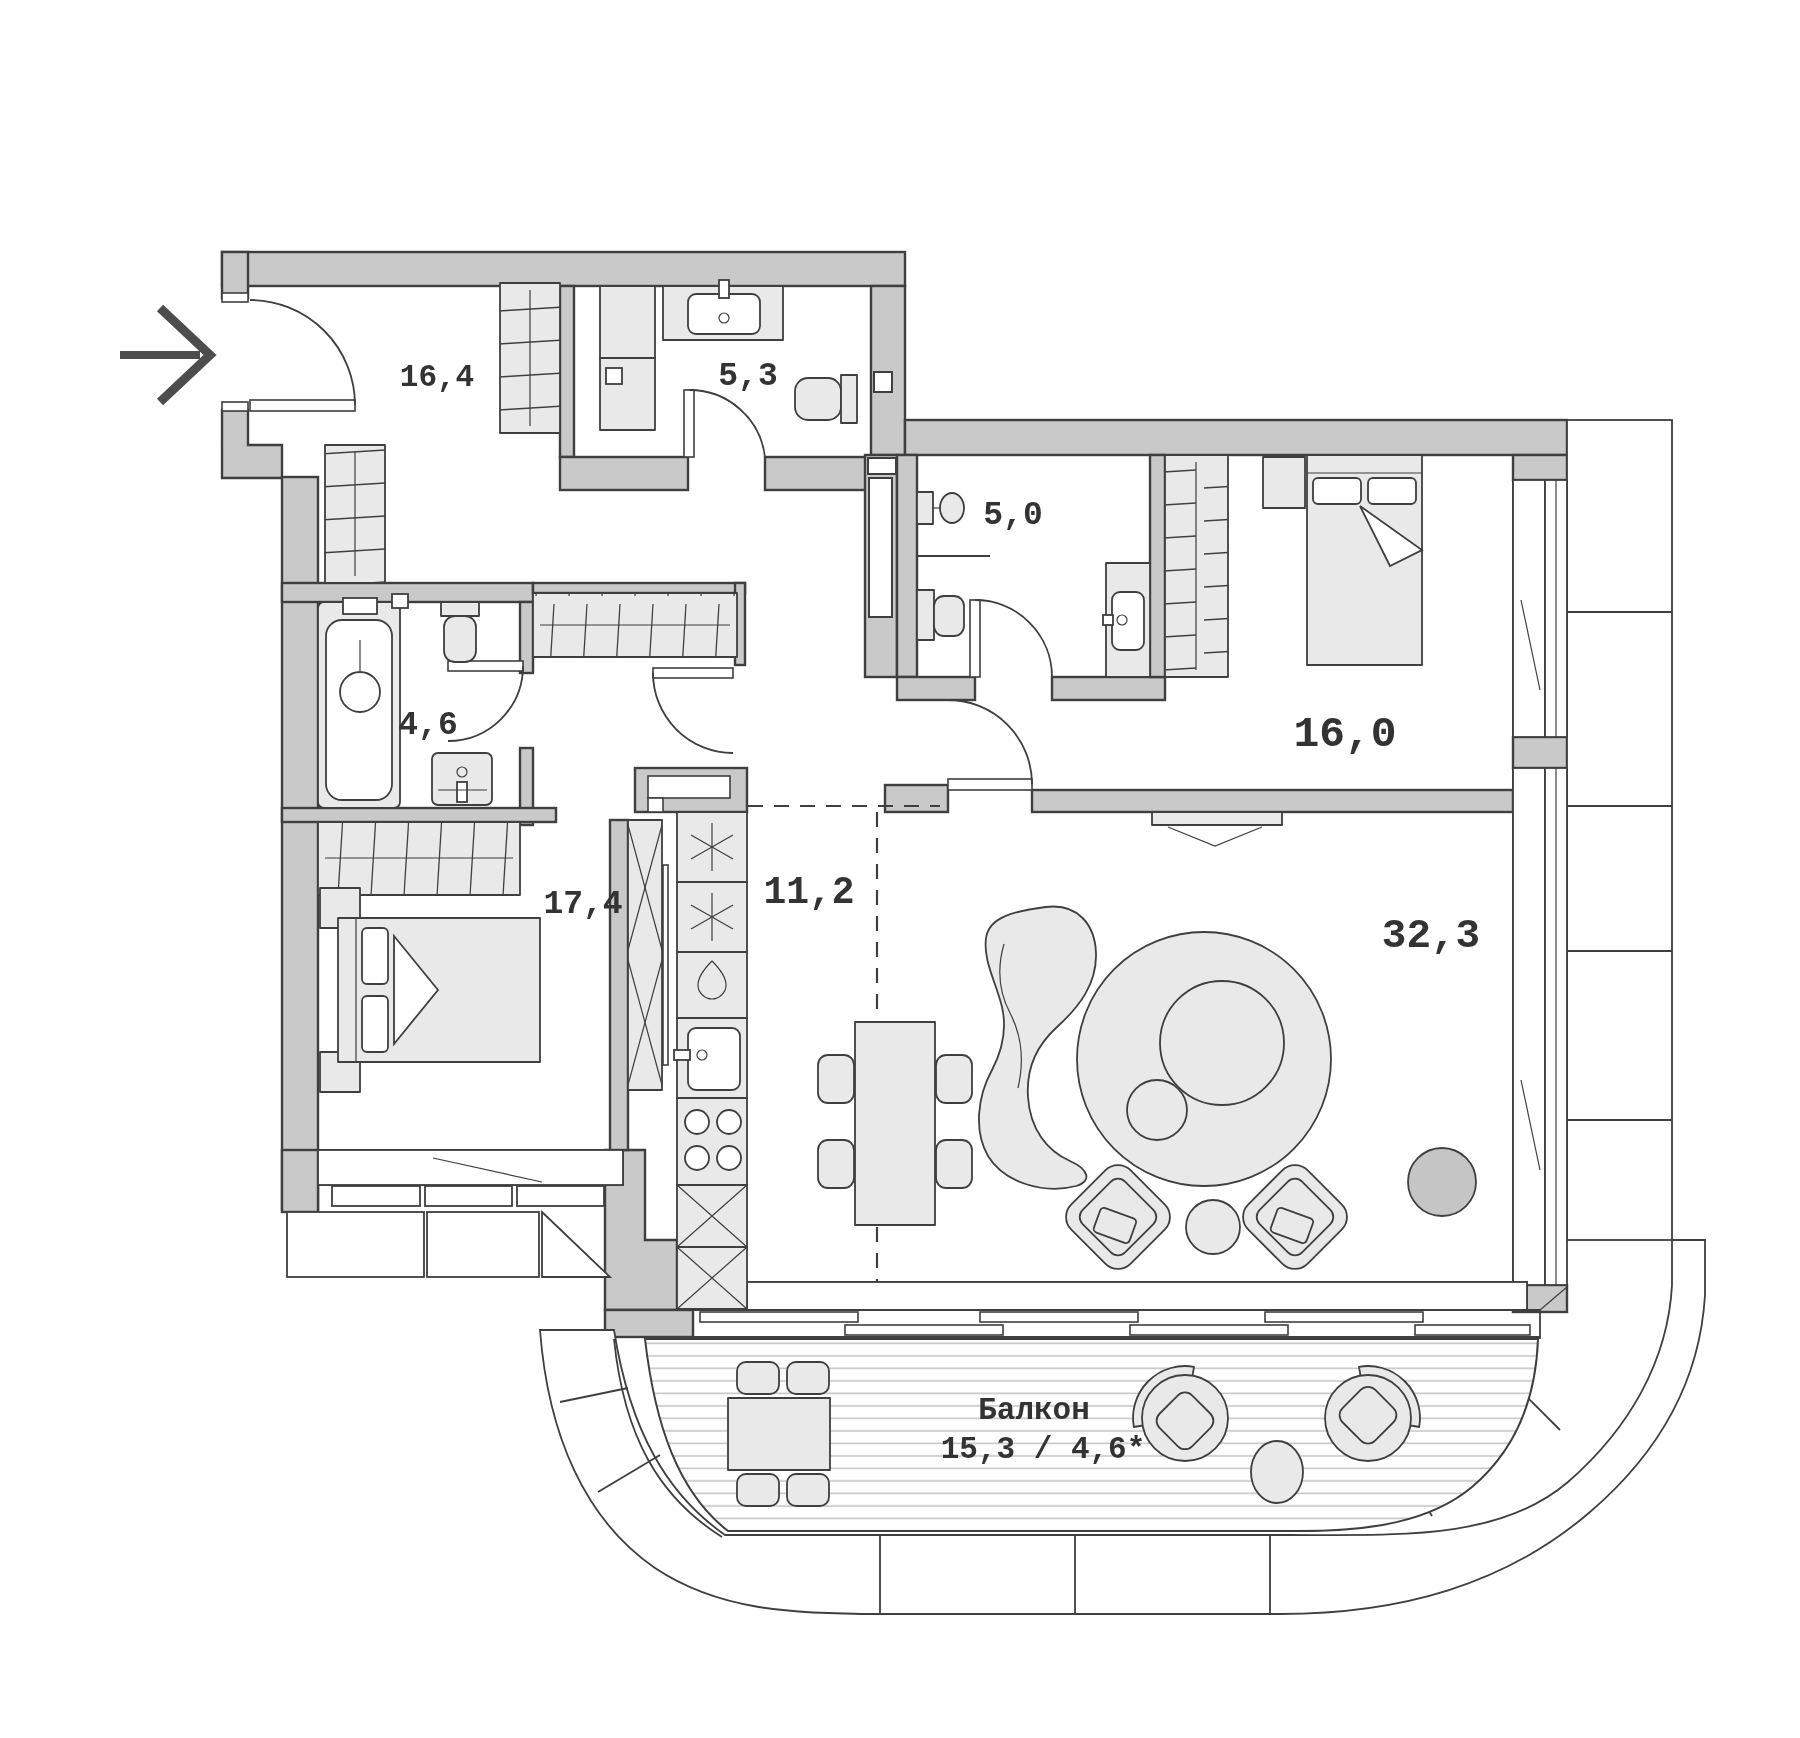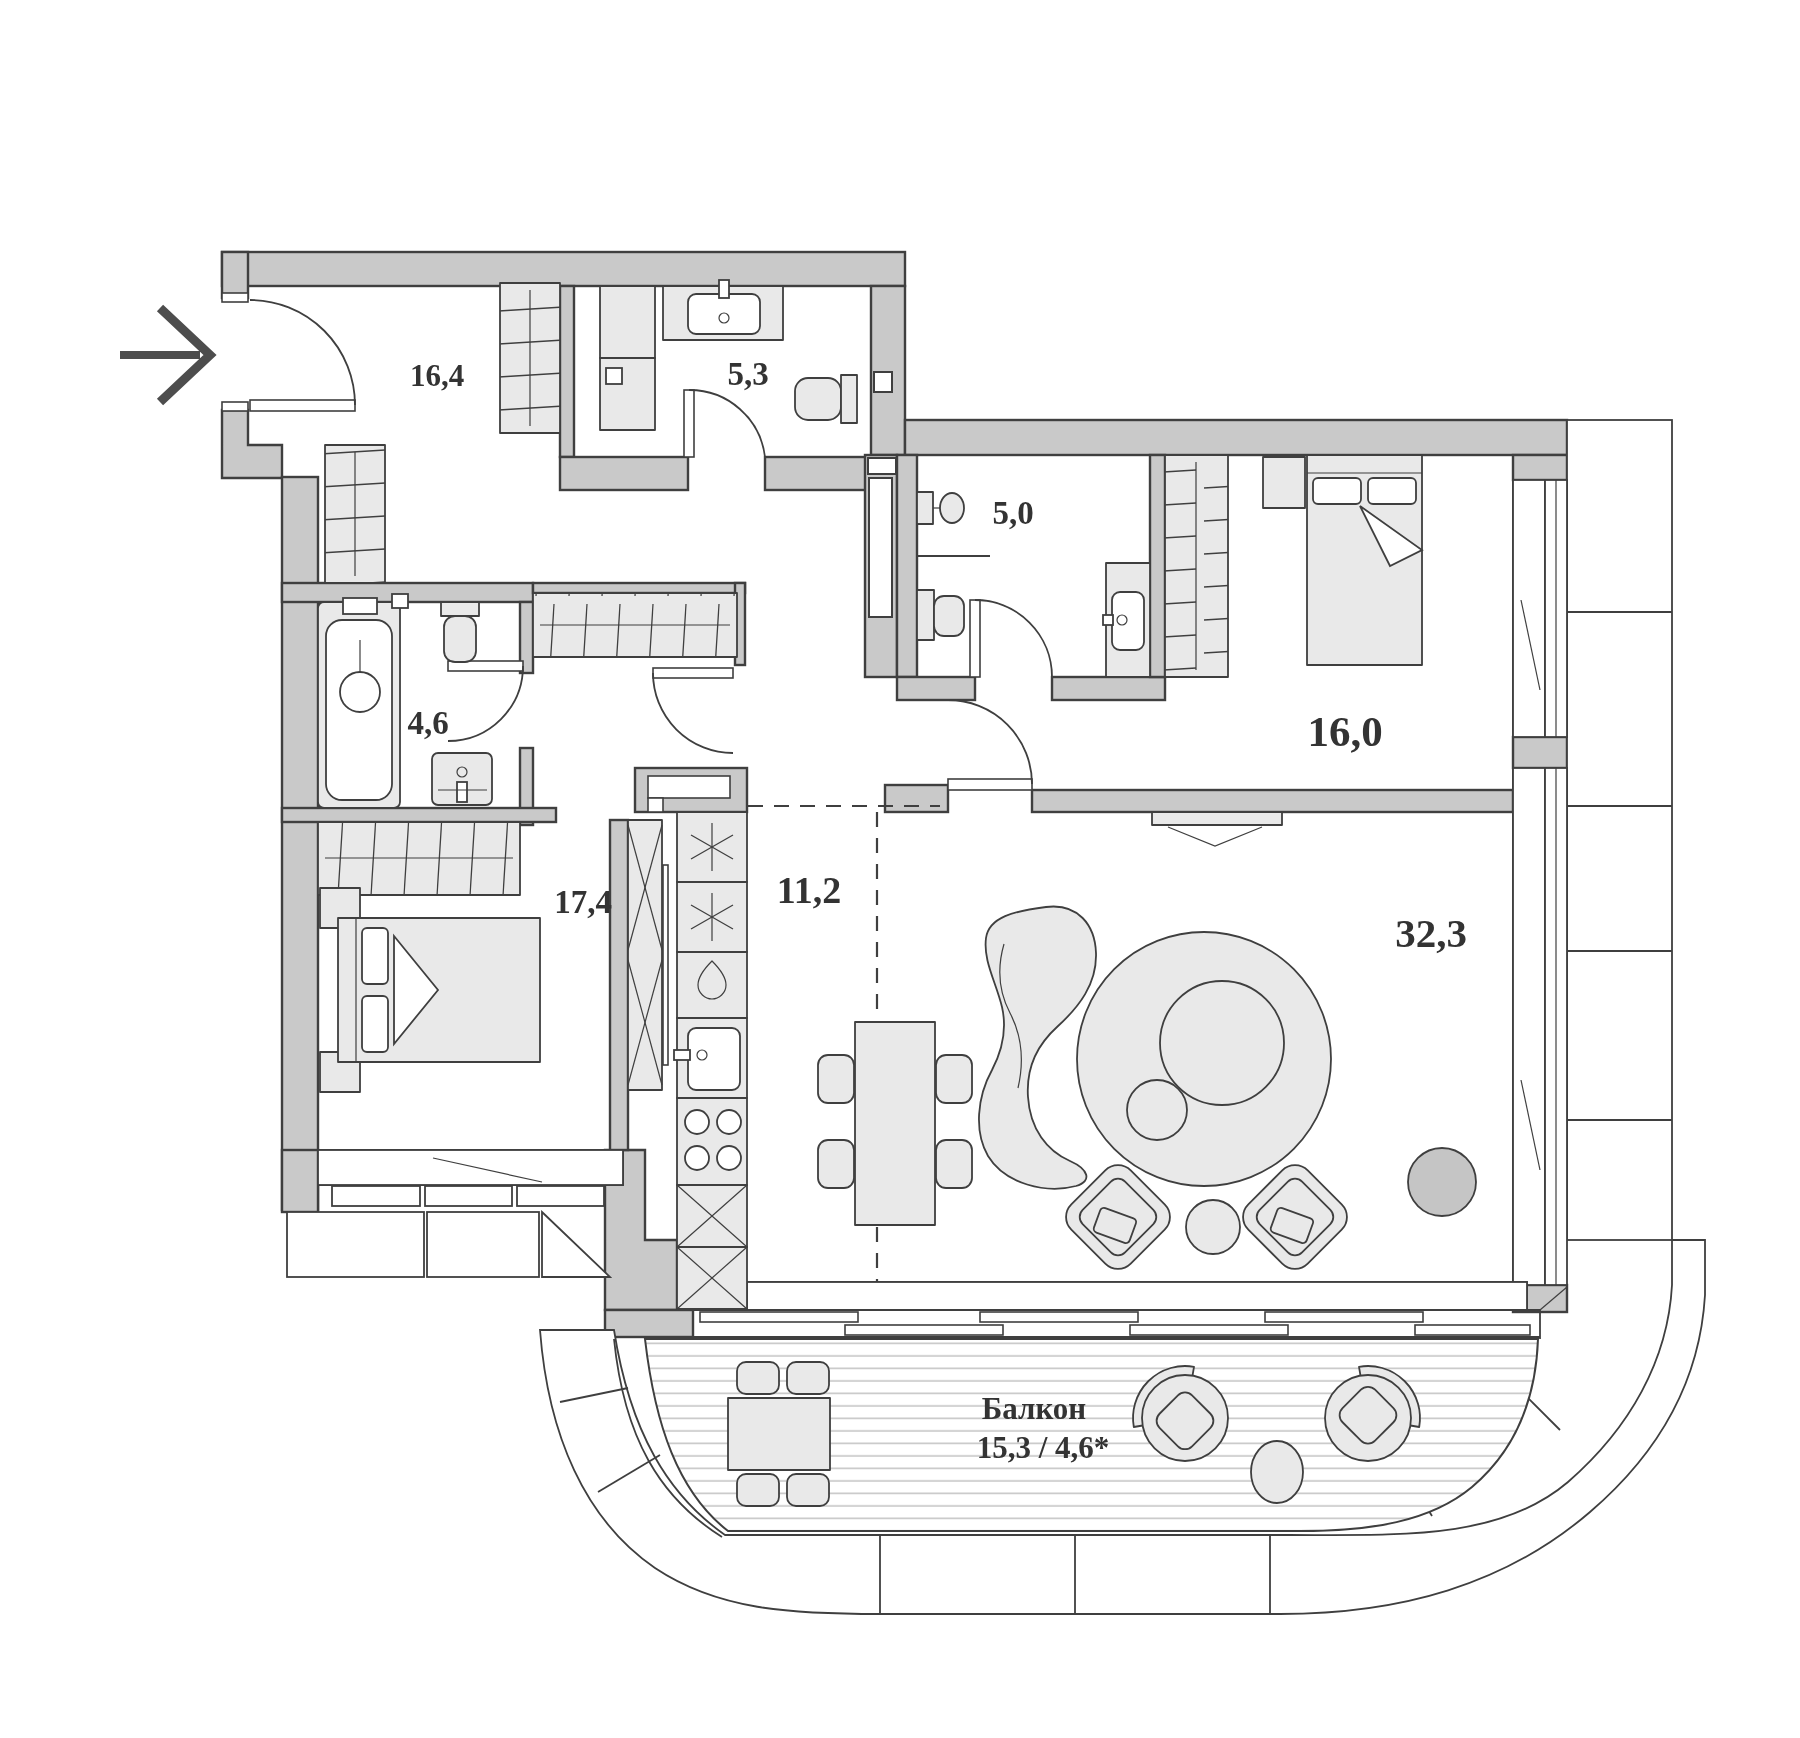--- a/index.html
+++ b/index.html
@@ -1,17 +1,17 @@
 <!DOCTYPE html>
 <html style="--background: #ffffff; --wall: #c9c9c9; --outline: #3f3f3f; --furniture: #e9e9e9; --accent_circle: #c5c5c5; --deck_line: #b3b3b3; --label: #333333;"><head>
 <meta charset="utf-8">
 <style>
   html,body{margin:0;padding:0;background:#fff;}
   .stage{position:relative;width:1800px;height:1738px;background:var(--background,#fff);overflow:hidden;
-         font-family:Liberation Serif, serif;}
+         font-family:Liberation Mono, monospace;}
   svg{position:absolute;left:0;top:0;}
   .wall{fill:var(--wall,#c9c9c9);stroke:var(--outline,#3f3f3f);stroke-width:2.4;stroke-linejoin:miter;}
   .shaft{fill:#fff;stroke:var(--outline,#3f3f3f);stroke-width:2;}
   .furn{fill:var(--furniture,#e9e9e9);stroke:var(--outline,#3f3f3f);stroke-width:1.8;stroke-linejoin:round;}
   .furnw{fill:#fff;stroke:var(--outline,#3f3f3f);stroke-width:1.8;}
   .ln{fill:none;stroke:var(--outline,#3f3f3f);stroke-width:1.8;}
   .ln-thin{fill:none;stroke:var(--outline,#3f3f3f);stroke-width:1.2;}
   .arc{fill:none;stroke:var(--outline,#3f3f3f);stroke-width:1.8;}
   .leaf{fill:#fff;stroke:var(--outline,#3f3f3f);stroke-width:1.6;}
   .dash{fill:none;stroke:var(--outline,#3f3f3f);stroke-width:2.2;stroke-dasharray:15 11;}

